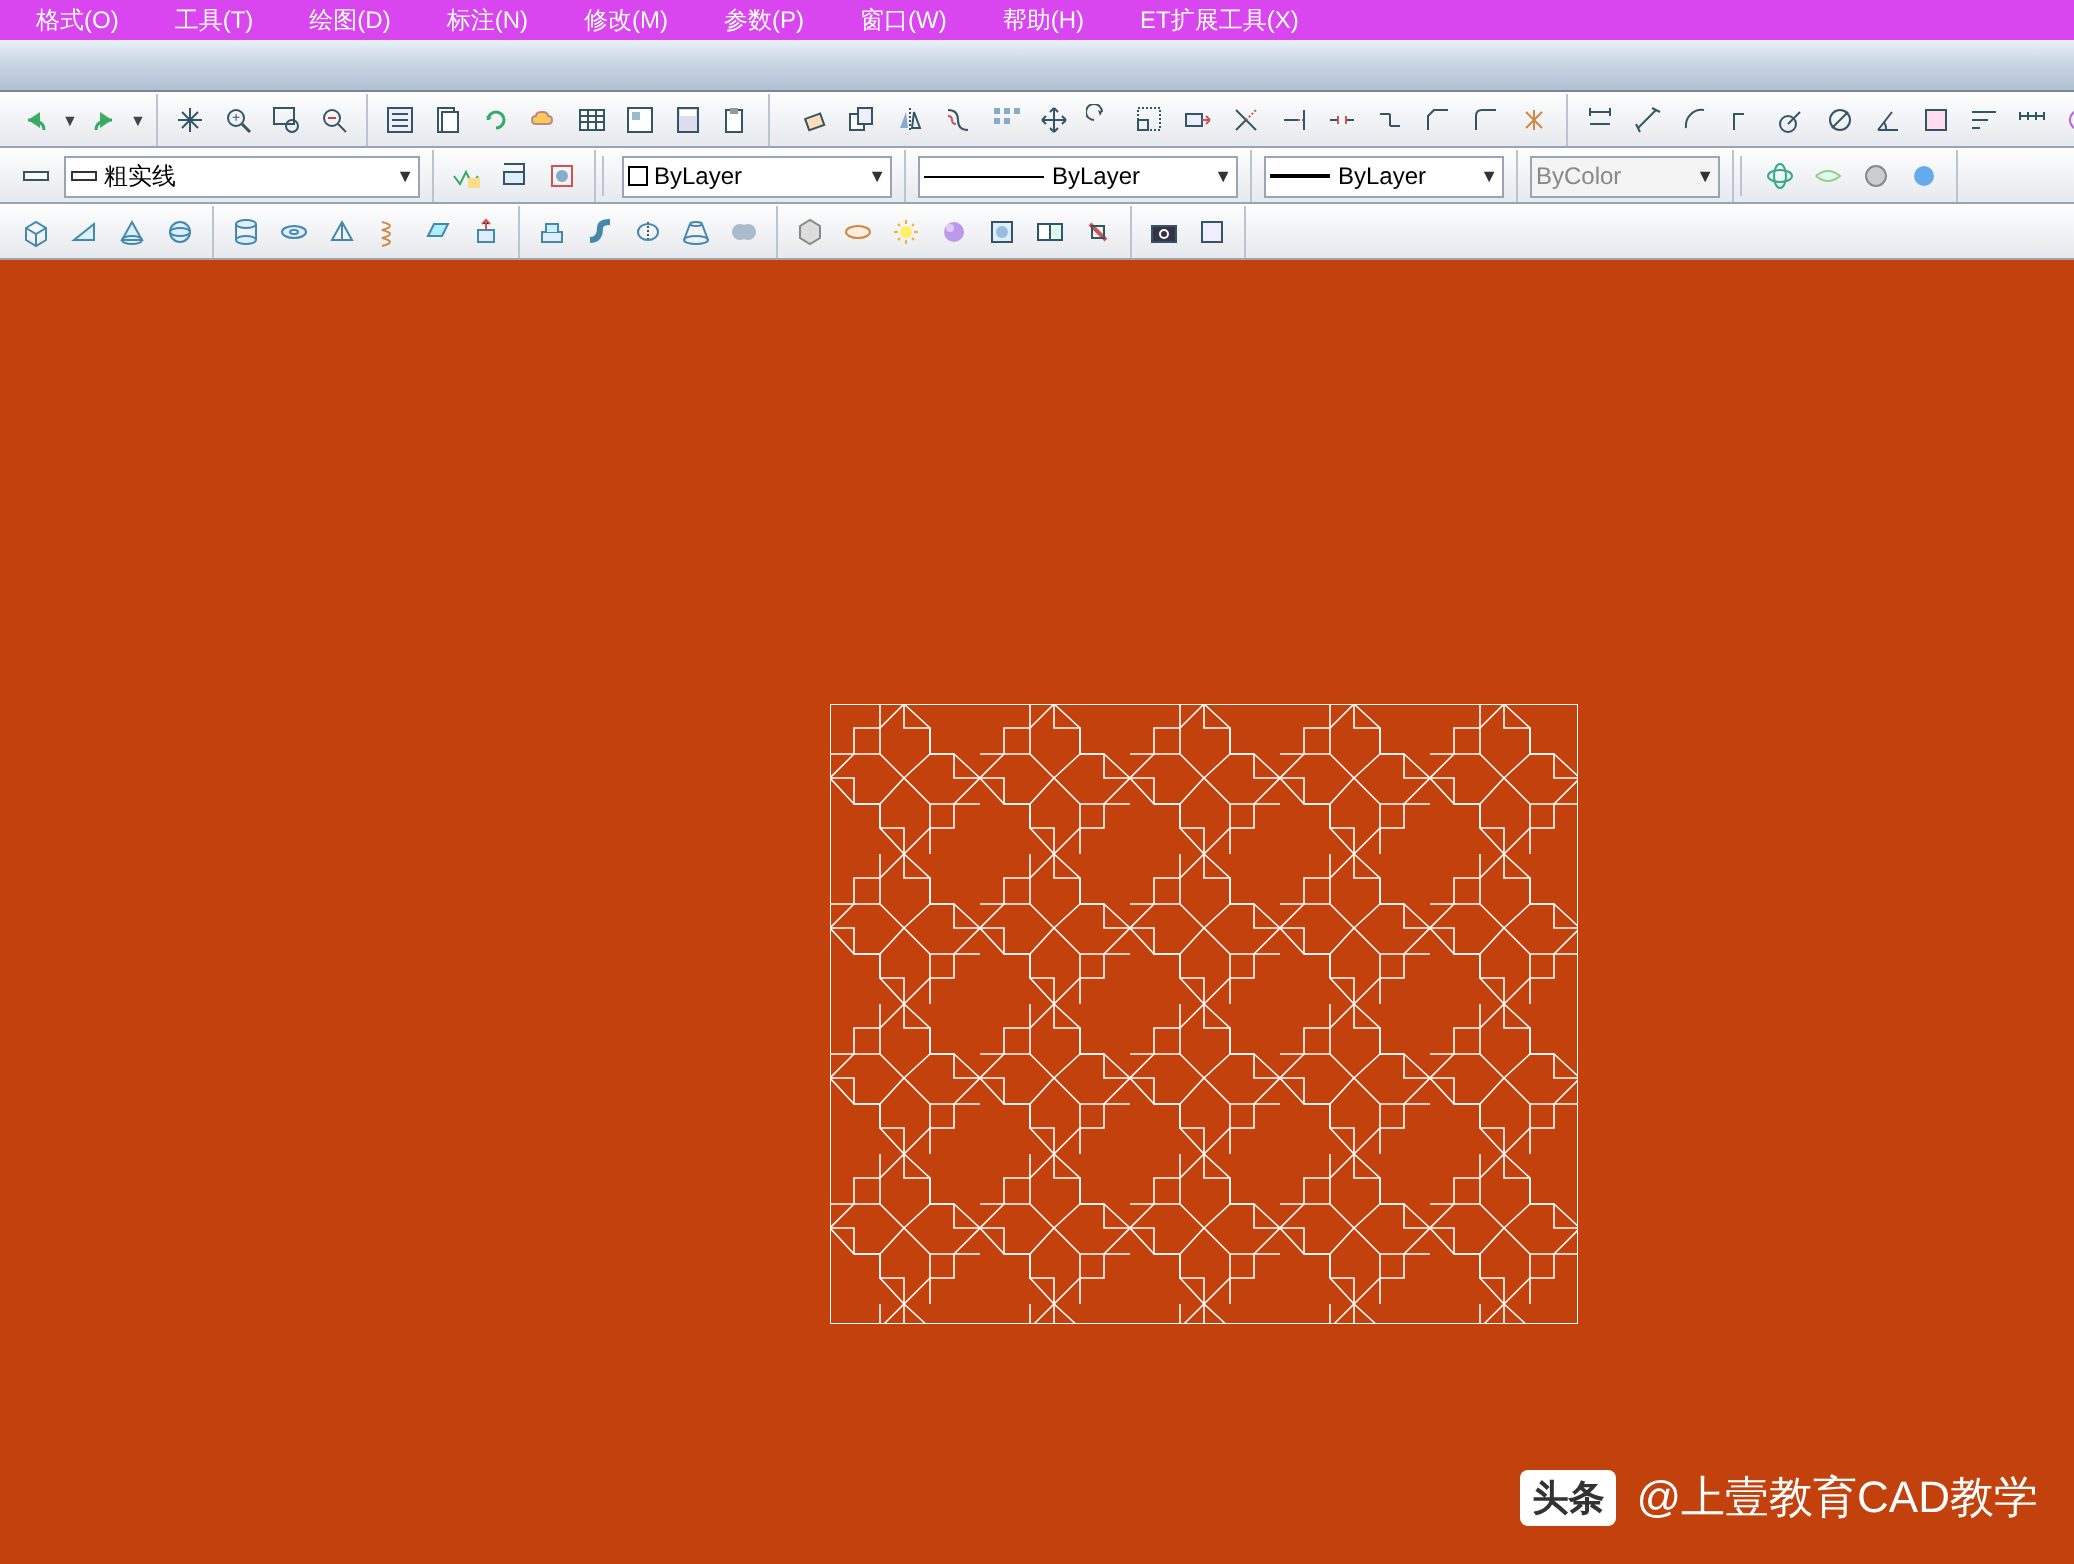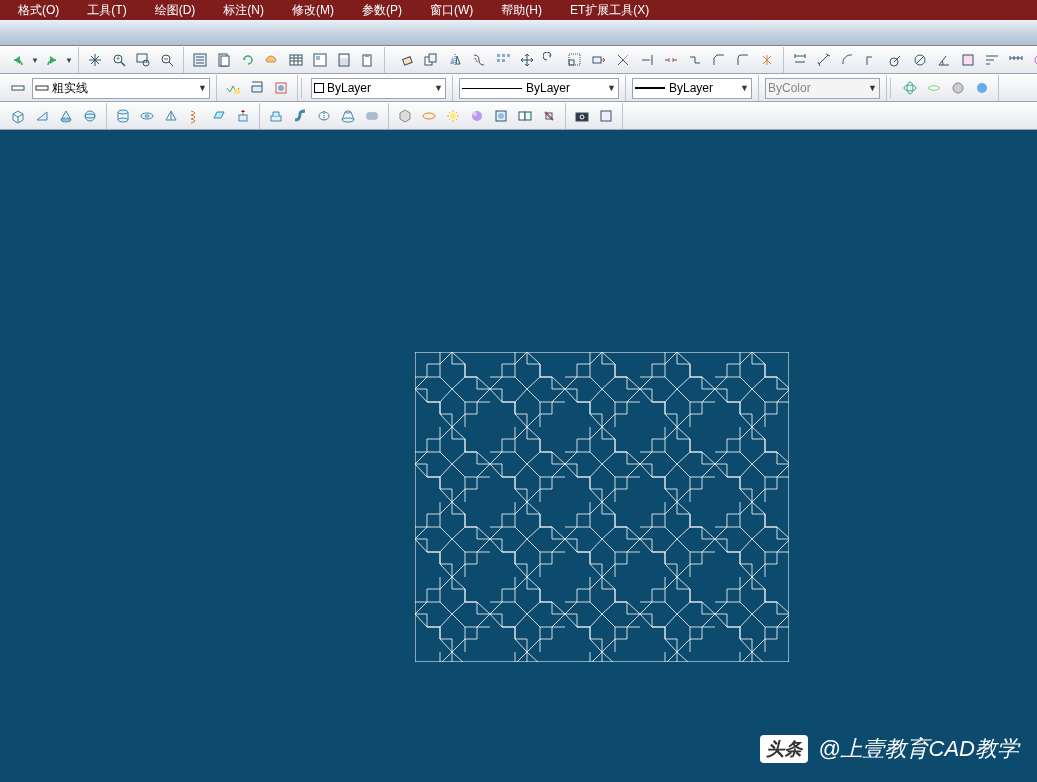--- a/index.html
+++ b/index.html
@@ -6,21 +6,21 @@
     body {
       font-family: "Microsoft YaHei", Arial, sans-serif;
       font-size: 12px;
       background: #293340;
       width: 1037px;
       height: 782px;
       overflow: hidden;
       position: relative;
     }
     .menubar {
-      background: #7f1d1d;
+      background: #d946ef;
       height: 20px;
       display: flex;
       align-items: center;
       padding-left: 4px;
       color: #fff;
     }
     .menubar .menu-item {
       padding: 2px 14px;
       cursor: default;
       font-size: 12px;
@@ -81,22 +81,21 @@
     .combo .combo-icon { width: 14px; height: 14px; margin-right: 3px; }
     .combo .combo-text { flex: 1; white-space: nowrap; overflow: hidden; }
     .combo .combo-arrow { font-size: 9px; color: #333; padding-left: 4px; }
     .sep { width: 1px; height: 20px; background: #bcc4d1; margin: 0 3px; }
     .canvas-area {
       position: absolute;
       top: 130px;
       left: 0;
       right: 0;
       bottom: 0;
-      background: #0c4a6e;
-      font-style: italic;
+      background: #c2410c;
     }
     .drawing {
       position: absolute;
       left: 415px;
       top: 222px;
       width: 374px;
       height: 310px;
     }
     .watermark {
       position: absolute;
@@ -466,21 +465,21 @@
     </div>
   </div>
   <div class="tool-group">
     <div class="combo" style="width:120px">
       <span class="line-sample thick" style="width:30px"></span>
       <span class="combo-text">ByLayer</span>
       <span class="combo-arrow">▼</span>
     </div>
   </div>
   <div class="tool-group">
-    <div class="combo" style="width:115px;background:#f4f4f4;color:#888">
+    <div class="combo" style="width:95px;background:#f4f4f4;color:#888">
       <span class="combo-text">ByColor</span>
       <span class="combo-arrow">▼</span>
     </div>
   </div>
   <div class="sep"></div>
   <div class="tool-group">
     <div class="tool-btn">
         <svg width="16" height="16">
           <ellipse cx="8" cy="8" rx="6" ry="3" stroke="#3a8" fill="none"></ellipse>
           <ellipse cx="8" cy="8" rx="3" ry="6" stroke="#3a8" fill="none"></ellipse>

